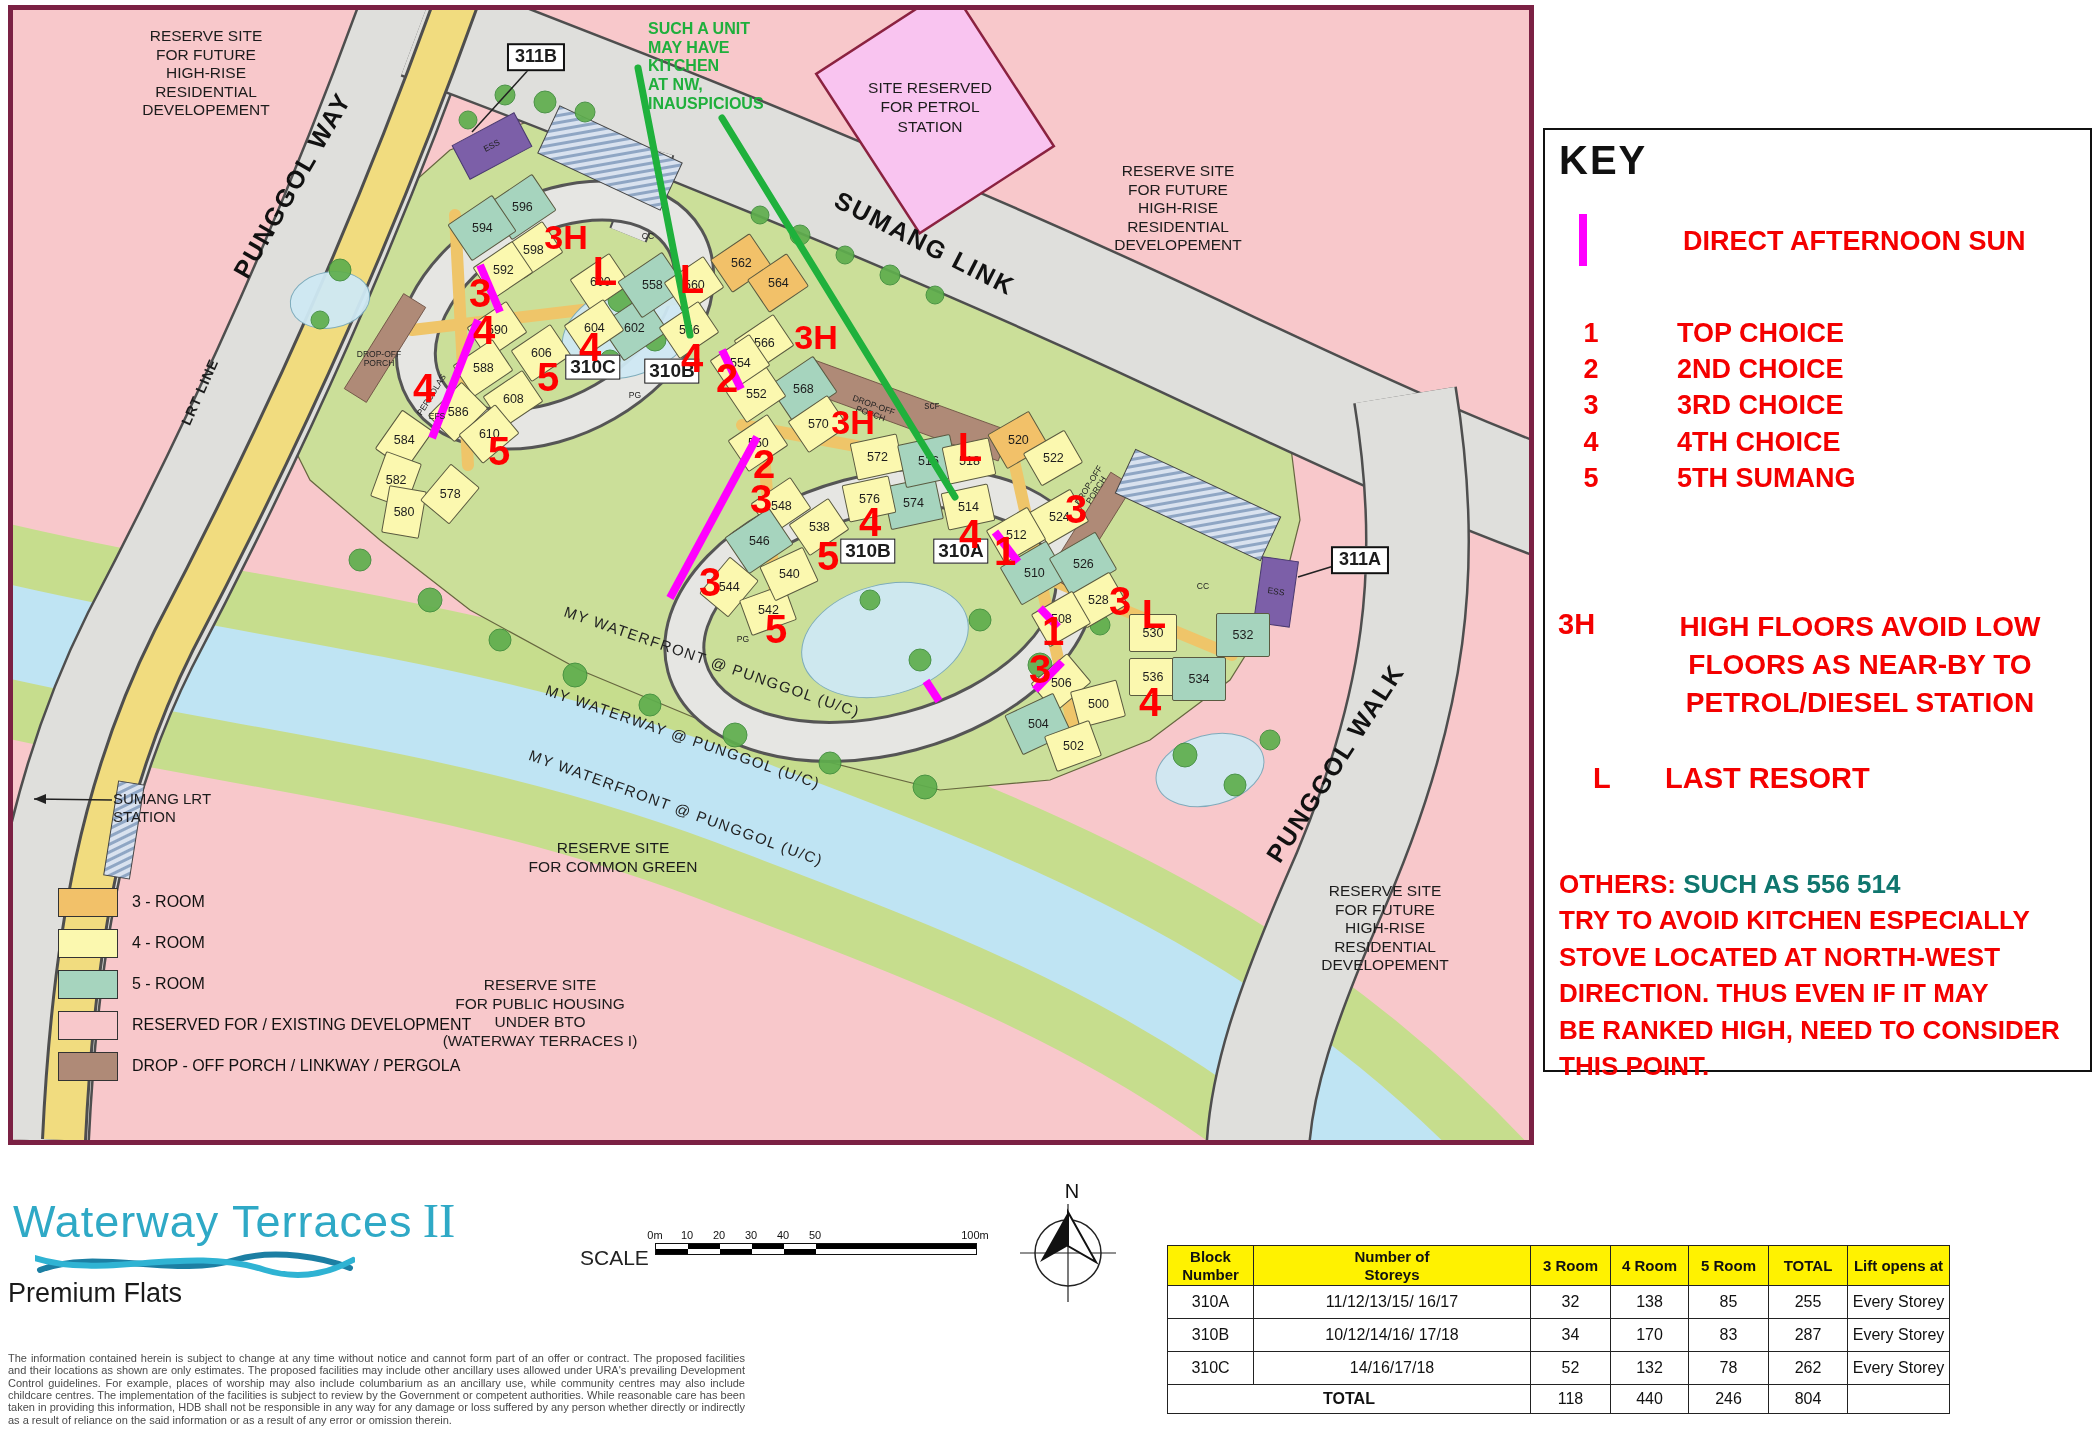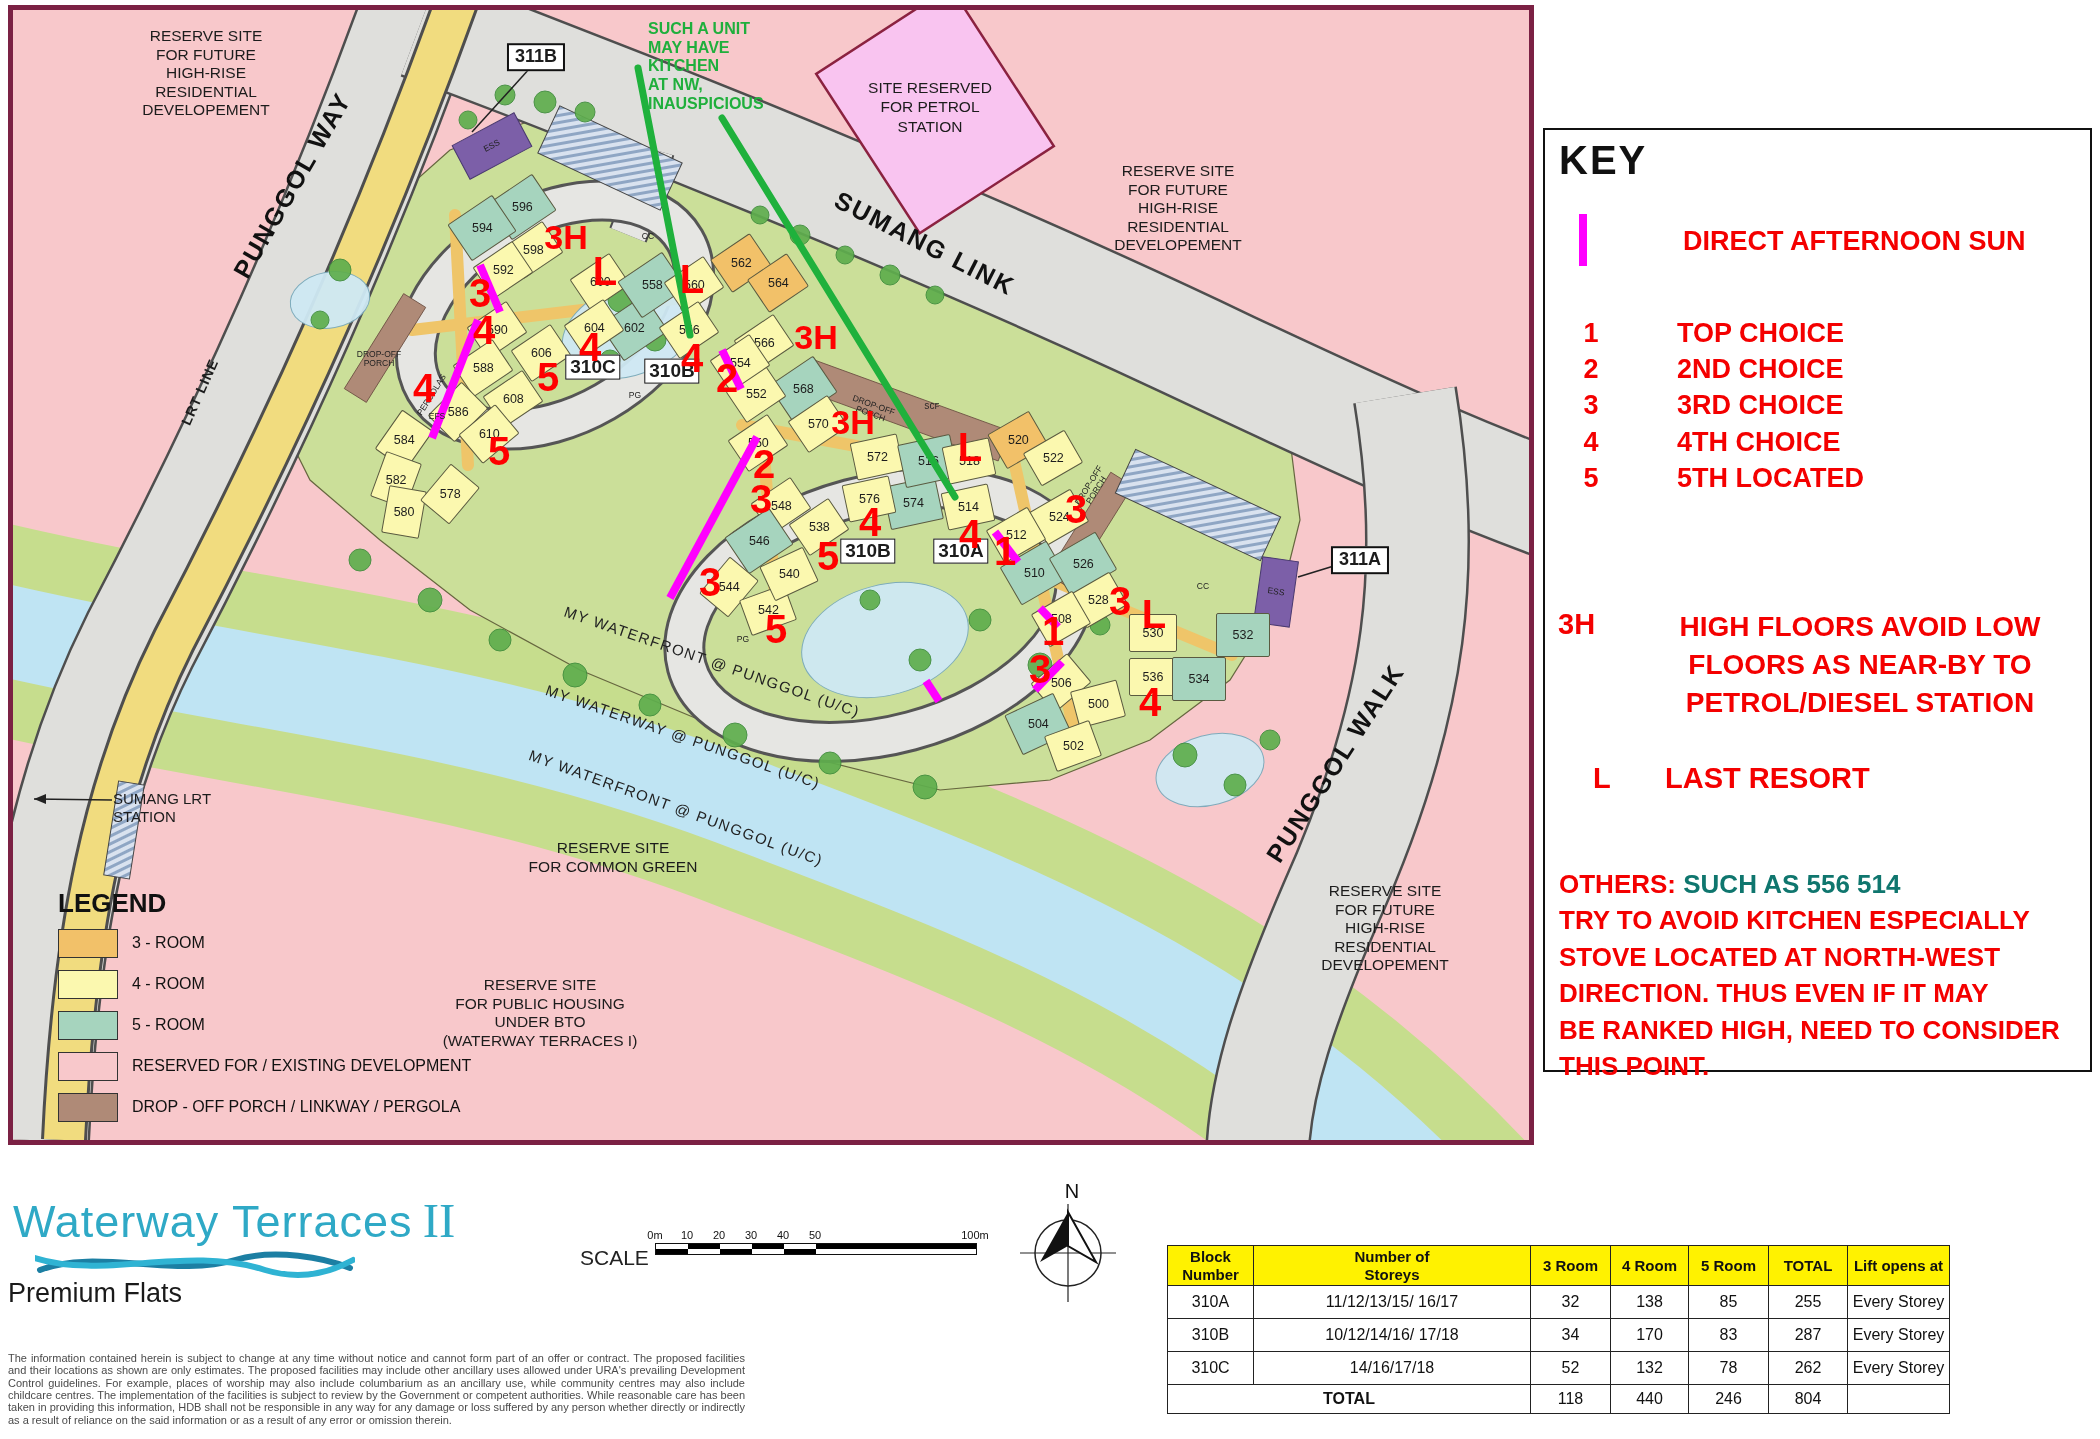--- a/index.html
+++ b/index.html
@@ -470,21 +470,20 @@
         <div class="ann" style="left: 992px; top: 541px;">1</div>
         <div class="ann" style="left: 1063px; top: 499px;">3</div>
         <div class="ann" style="left: 1040px; top: 621px;">1</div>
         <div class="ann" style="left: 1027px; top: 659px;">3</div>
         <div class="ann" style="left: 1107px; top: 591px;">3</div>
         <div class="ann" style="left: 1141px; top: 604px;">L</div>
         <div class="ann" style="left: 1137px; top: 692px;">4</div>
       </div>
 
     <div id="legend">
-      <div id="legend-title">LEGEND</div>
       <div id="legend-rows">
           <div class="leg-row">
             <div class="leg-swatch" style="background: rgb(242, 193, 105);"></div>
             <div class="leg-label">3 - ROOM</div>
           </div>
           <div class="leg-row">
             <div class="leg-swatch" style="background: rgb(251, 248, 175);"></div>
             <div class="leg-label">4 - ROOM</div>
           </div>
           <div class="leg-row">
@@ -519,21 +518,21 @@
         <div class="kc-row">
           <div class="kc-num">3</div>
           <div class="kc-label">3RD CHOICE</div>
         </div>
         <div class="kc-row">
           <div class="kc-num">4</div>
           <div class="kc-label">4TH CHOICE</div>
         </div>
         <div class="kc-row">
           <div class="kc-num">5</div>
-          <div class="kc-label">5TH LOCATED</div>
+          <div class="kc-label">5TH SUMANG</div>
         </div>
       </div>
     <div id="key-3h-code">3H</div>
     <div id="key-3h-lines">HIGH FLOORS AVOID LOW
 FLOORS AS NEAR-BY TO
 PETROL/DIESEL STATION</div>
     <div id="key-l-code">L</div>
     <div id="key-l-label">LAST RESORT</div>
     <div id="key-others">
       <span>OTHERS: </span><span class="green">SUCH AS 556 514</span>

